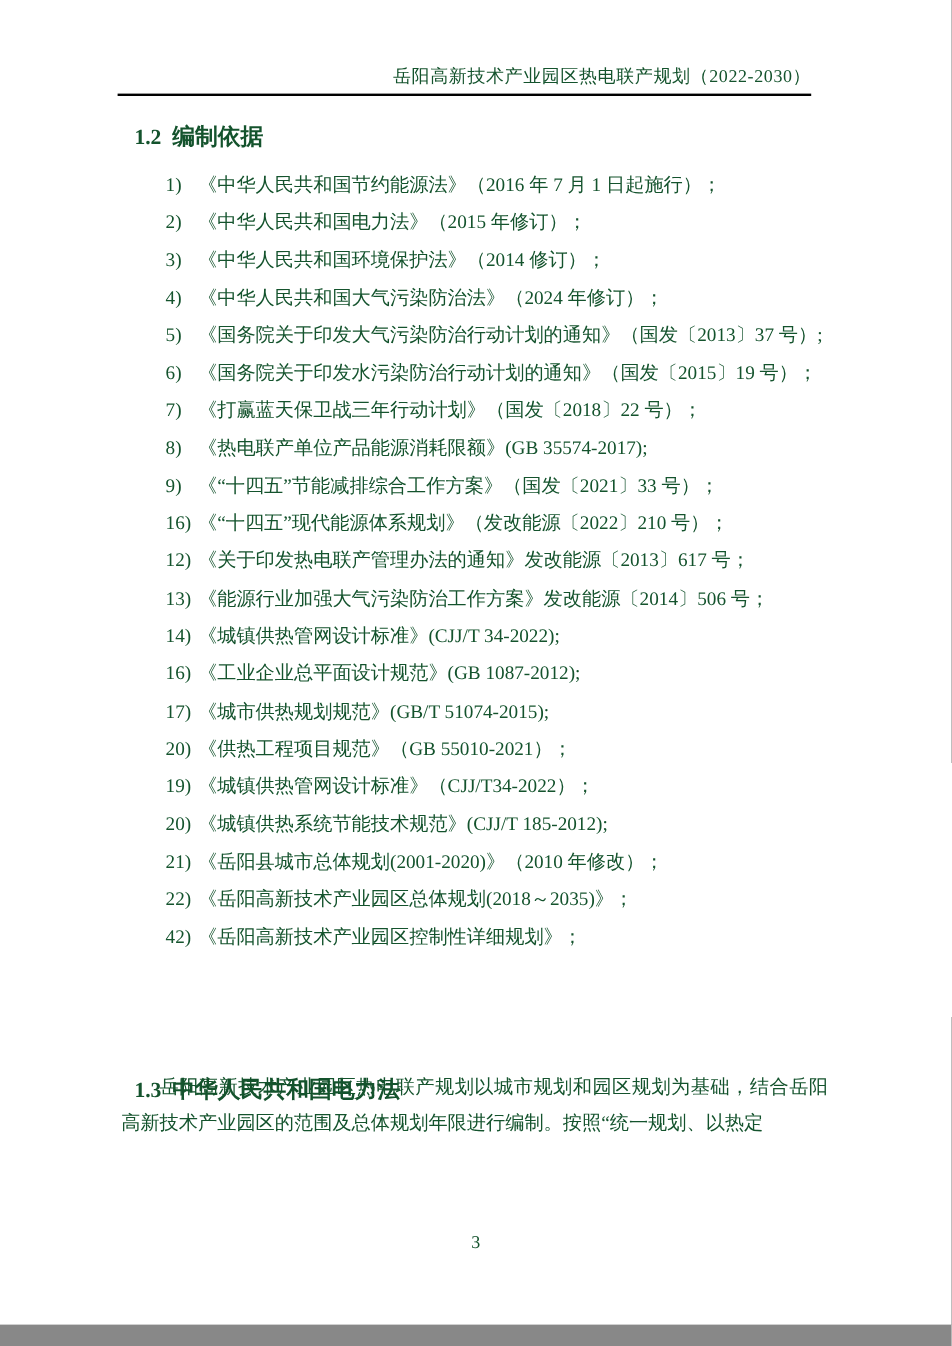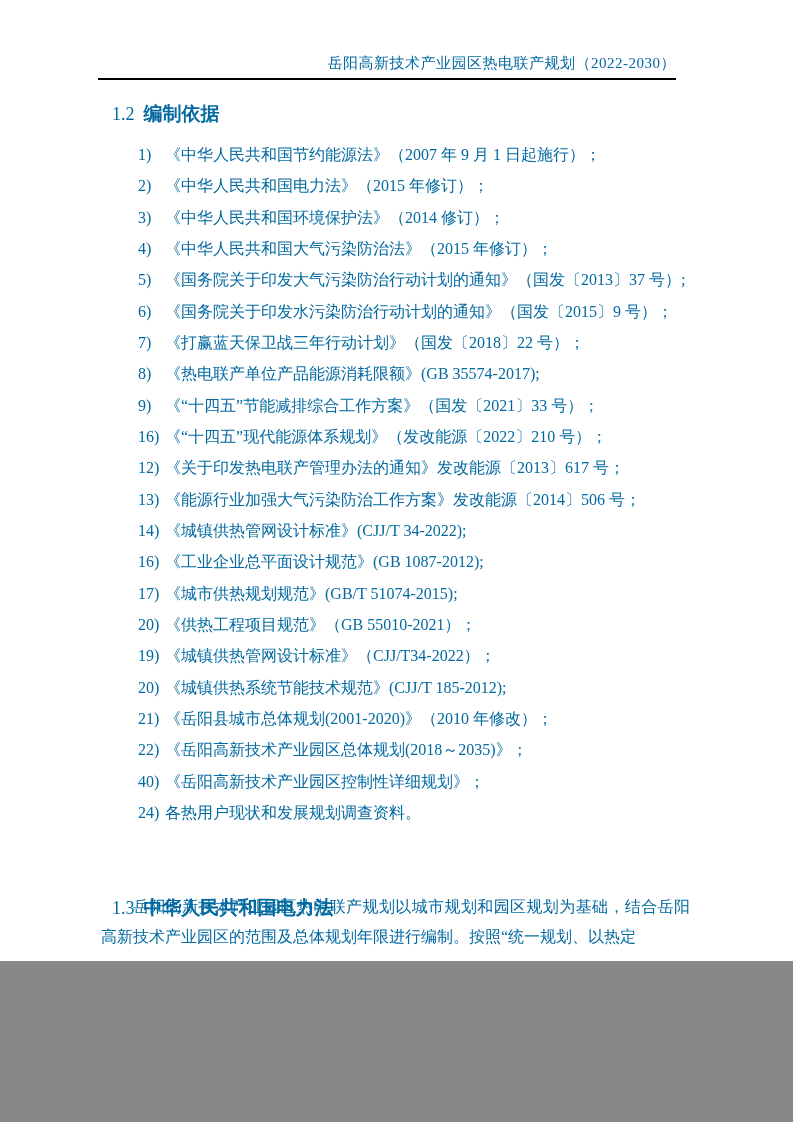--- a/index.html
+++ b/index.html
@@ -1,24 +1,24 @@
 <!DOCTYPE html>
 <html><head>
 <meta charset="utf-8">
 <style>
   * { margin: 0; padding: 0; box-sizing: border-box; }
   html, body { background: #888; }
   .page {
     position: relative;
     width: 793px;
-    height: 961px;
+    height: 1104px;
     margin: 0 auto;
     background: #ffffff;
     font-family: "Liberation Serif", serif;
-    color: #0369a1;
+    color: #14532d;
     overflow: hidden;
   }
   .header-title {
     position: absolute;
     top: 54px;
     right: 117px;
     font-size: 15px;
     letter-spacing: 0.5px;
     white-space: nowrap;
   }
@@ -34,21 +34,21 @@
     position: absolute;
     left: 112px;
     font-family: "Liberation Sans", sans-serif;
     font-weight: bold;
     font-size: 19px;
     line-height: 24px;
     white-space: nowrap;
   }
   .section-heading .sec-num {
     font-family: "Liberation Serif", serif;
-    font-weight: normal;
+    font-weight: bold;
     font-size: 18px;
     margin-right: 9px;
   }
   #heading-1-2 { top: 102px; }
   #heading-1-3 { top: 896px; }
   .ref-list {
     position: absolute;
     top: 139px;
     left: 138px;
     width: 560px;
@@ -93,41 +93,41 @@
 
   <div class="header-rule"></div>
 
   <div class="section-heading" id="heading-1-2">
     <span class="sec-num">1.2</span><span>编制依据</span>
   </div>
 
   <div class="ref-list">
       <div class="ref-item">
         <span class="ref-num">1)</span>
-        <span class="ref-text">《中华人民共和国节约能源法》（2007 年 9 月 1 日起施行）；</span>
+        <span class="ref-text">《中华人民共和国节约能源法》（2016 年 7 月 1 日起施行）；</span>
       </div>
       <div class="ref-item">
         <span class="ref-num">2)</span>
         <span class="ref-text">《中华人民共和国电力法》（2015 年修订）；</span>
       </div>
       <div class="ref-item">
         <span class="ref-num">3)</span>
         <span class="ref-text">《中华人民共和国环境保护法》（2014 修订）；</span>
       </div>
       <div class="ref-item">
         <span class="ref-num">4)</span>
-        <span class="ref-text">《中华人民共和国大气污染防治法》（2015 年修订）；</span>
+        <span class="ref-text">《中华人民共和国大气污染防治法》（2024 年修订）；</span>
       </div>
       <div class="ref-item">
         <span class="ref-num">5)</span>
         <span class="ref-text">《国务院关于印发大气污染防治行动计划的通知》（国发〔2013〕37 号）;</span>
       </div>
       <div class="ref-item">
         <span class="ref-num">6)</span>
-        <span class="ref-text">《国务院关于印发水污染防治行动计划的通知》（国发〔2015〕9 号）；</span>
+        <span class="ref-text">《国务院关于印发水污染防治行动计划的通知》（国发〔2015〕19 号）；</span>
       </div>
       <div class="ref-item">
         <span class="ref-num">7)</span>
         <span class="ref-text">《打赢蓝天保卫战三年行动计划》（国发〔2018〕22 号）；</span>
       </div>
       <div class="ref-item">
         <span class="ref-num">8)</span>
         <span class="ref-text">《热电联产单位产品能源消耗限额》(GB 35574-2017);</span>
       </div>
       <div class="ref-item">
@@ -172,26 +172,22 @@
       </div>
       <div class="ref-item">
         <span class="ref-num">21)</span>
         <span class="ref-text">《岳阳县城市总体规划(2001-2020)》（2010 年修改）；</span>
       </div>
       <div class="ref-item">
         <span class="ref-num">22)</span>
         <span class="ref-text">《岳阳高新技术产业园区总体规划(2018～2035)》；</span>
       </div>
       <div class="ref-item">
-        <span class="ref-num">40)</span>
+        <span class="ref-num">42)</span>
         <span class="ref-text">《岳阳高新技术产业园区控制性详细规划》；</span>
-      </div>
-      <div class="ref-item">
-        <span class="ref-num">24)</span>
-        <span class="ref-text">各热用户现状和发展规划调查资料。</span>
       </div>
     </div>
 
   <div class="section-heading" id="heading-1-3">
     <span class="sec-num">1.3</span><span>中华人民共和国电力法</span>
   </div>
 
   <div class="body-paragraph">岳阳高新技术产业园区热电联产规划以城市规划和园区规划为基础，结合岳阳高新技术产业园区的范围及总体规划年限进行编制。按照“统一规划、以热定</div>
 
   <div class="page-number">3</div>

